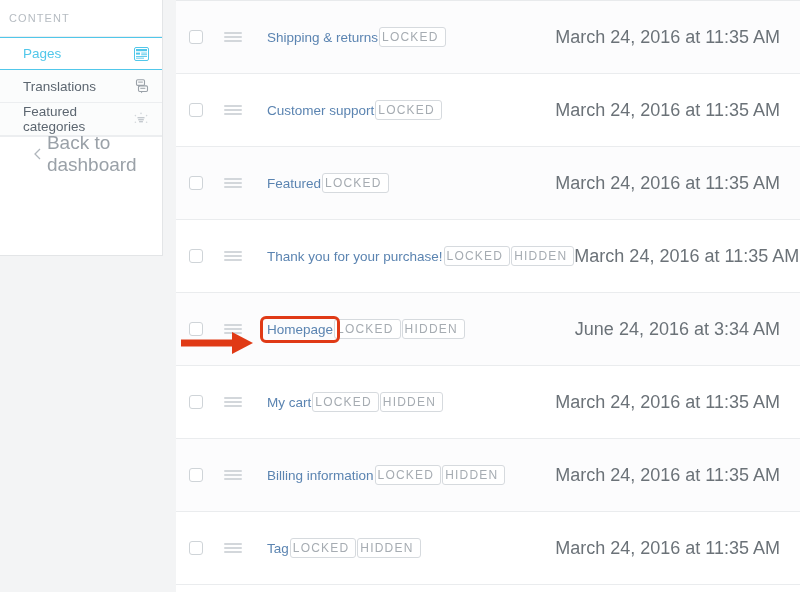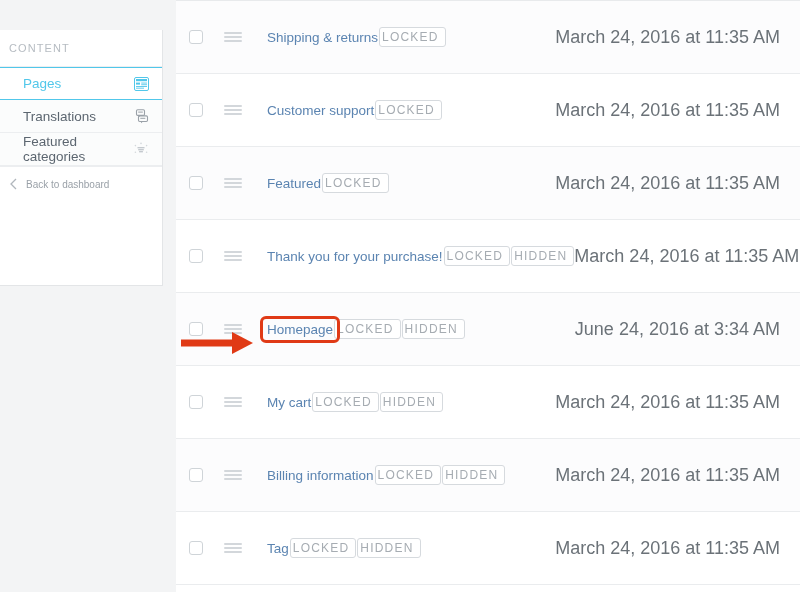--- a/index.html
+++ b/index.html
@@ -11,21 +11,20 @@
   }
   #app { position: relative; width: 800px; height: 592px; }
 
   
   #sidebar {
     position: absolute; left: 0; top: 0;
     width: 163px; height: 256px;
     background: #ffffff;
     border-right: 1px solid #e3e5e7;
     border-bottom: 1px solid #e3e5e7;
-    margin-top: 30px;
   }
   .side-header {
     height: 36px;
     display: flex; align-items: center;
     padding-left: 9px;
     font-size: 11px;
     letter-spacing: 1.1px;
     color: #b6bcc2;
     font-weight: normal;
   }
@@ -48,22 +47,23 @@
     border-top: 1px solid #51c7ea;
     border-bottom: 1px solid #51c7ea;
   }
   .side-icon { width: 18px; height: 18px; display: flex; align-items: center; justify-content: center; flex: none; }
   .side-footer {
     height: 35px;
     display: flex; align-items: center;
     background: #ffffff;
     border-top: 1px solid #eceef0;
     color: #9aa1a8;
-    font-size: 10px;
+    font-size: 19px;
     cursor: pointer;
+    padding-left: 28px;
   }
   .side-footer .chev {
     width: 26px; display: flex; align-items: center; justify-content: center;
     color: #b0b6bc; font-size: 14px;
   }
 
   
   #content {
     position: absolute; left: 176px; top: 0;
     width: 624px; height: 592px;

